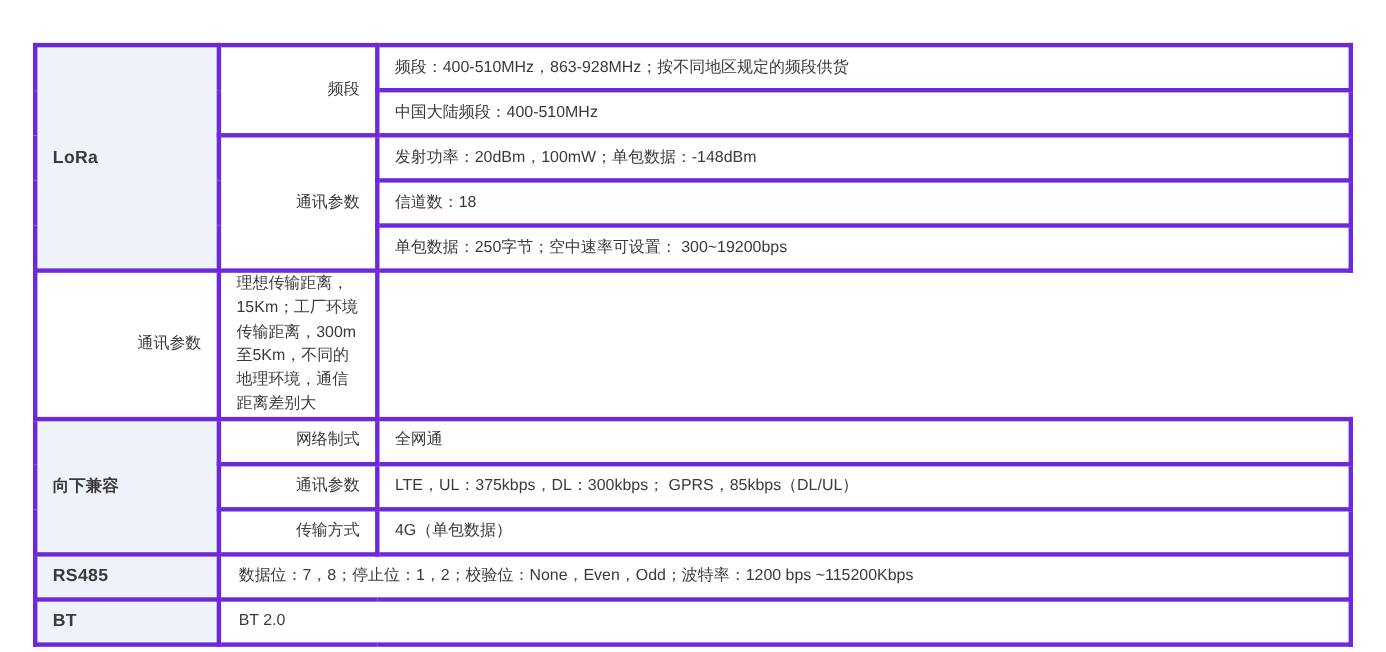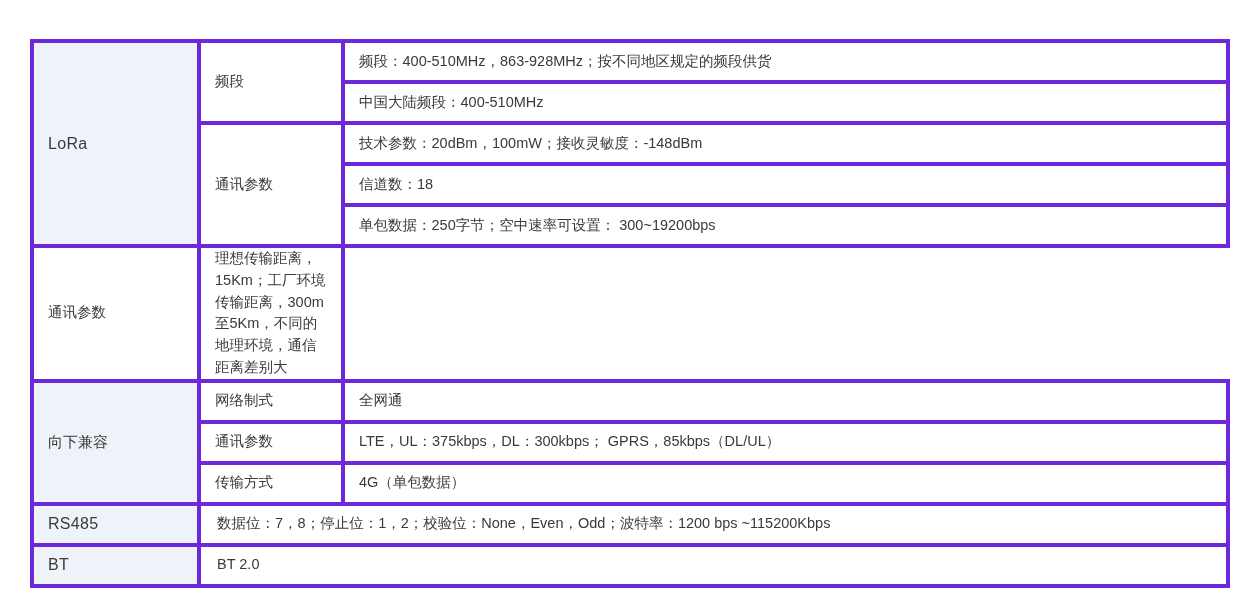--- a/index.html
+++ b/index.html
@@ -55,34 +55,35 @@
   table.spec td {
     border: 4px solid #6d28d9;
     padding: 0 14px;
     height: 37px;
     vertical-align: middle;
     line-height: 1.5;
     color: #3a3a3a;
   }
   td.group {
     background: #eef2f9;
-    font-weight: normal;
+    font-weight: bold;
     color: #333a44;
     font-size: 15px;
     width: 135px;
     padding-left: 18px;
   }
   td.group.latin {
     font-size: 16px;
     letter-spacing: 0.3px;
   }
   td.subgroup {
     width: 112px;
     padding-left: 16px;
     color: #3a3a3a;
+    text-align: right;
   }
   td.value {
     color: #3a3a3a;
   }
   td.value.wide {
     padding-left: 16px;
   }
 </style>
 </head>
 <body>
@@ -99,21 +100,21 @@
           <td class="subgroup" rowspan="2">频段</td>
           <td class="value">频段：400-510MHz，863-928MHz；按不同地区规定的频段供货</td>
         </tr>
 
         <tr>
           <td class="value">中国大陆频段：400-510MHz</td>
         </tr>
 
         <tr>
           <td class="subgroup" rowspan="3">通讯参数</td>
-          <td class="value">技术参数：20dBm，100mW；接收灵敏度：-148dBm</td>
+          <td class="value">发射功率：20dBm，100mW；单包数据：-148dBm</td>
         </tr>
 
         <tr>
           <td class="value">信道数：18</td>
         </tr>
 
         <tr>
           <td class="value">单包数据：250字节；空中速率可设置： 300~19200bps</td>
         </tr>
 

